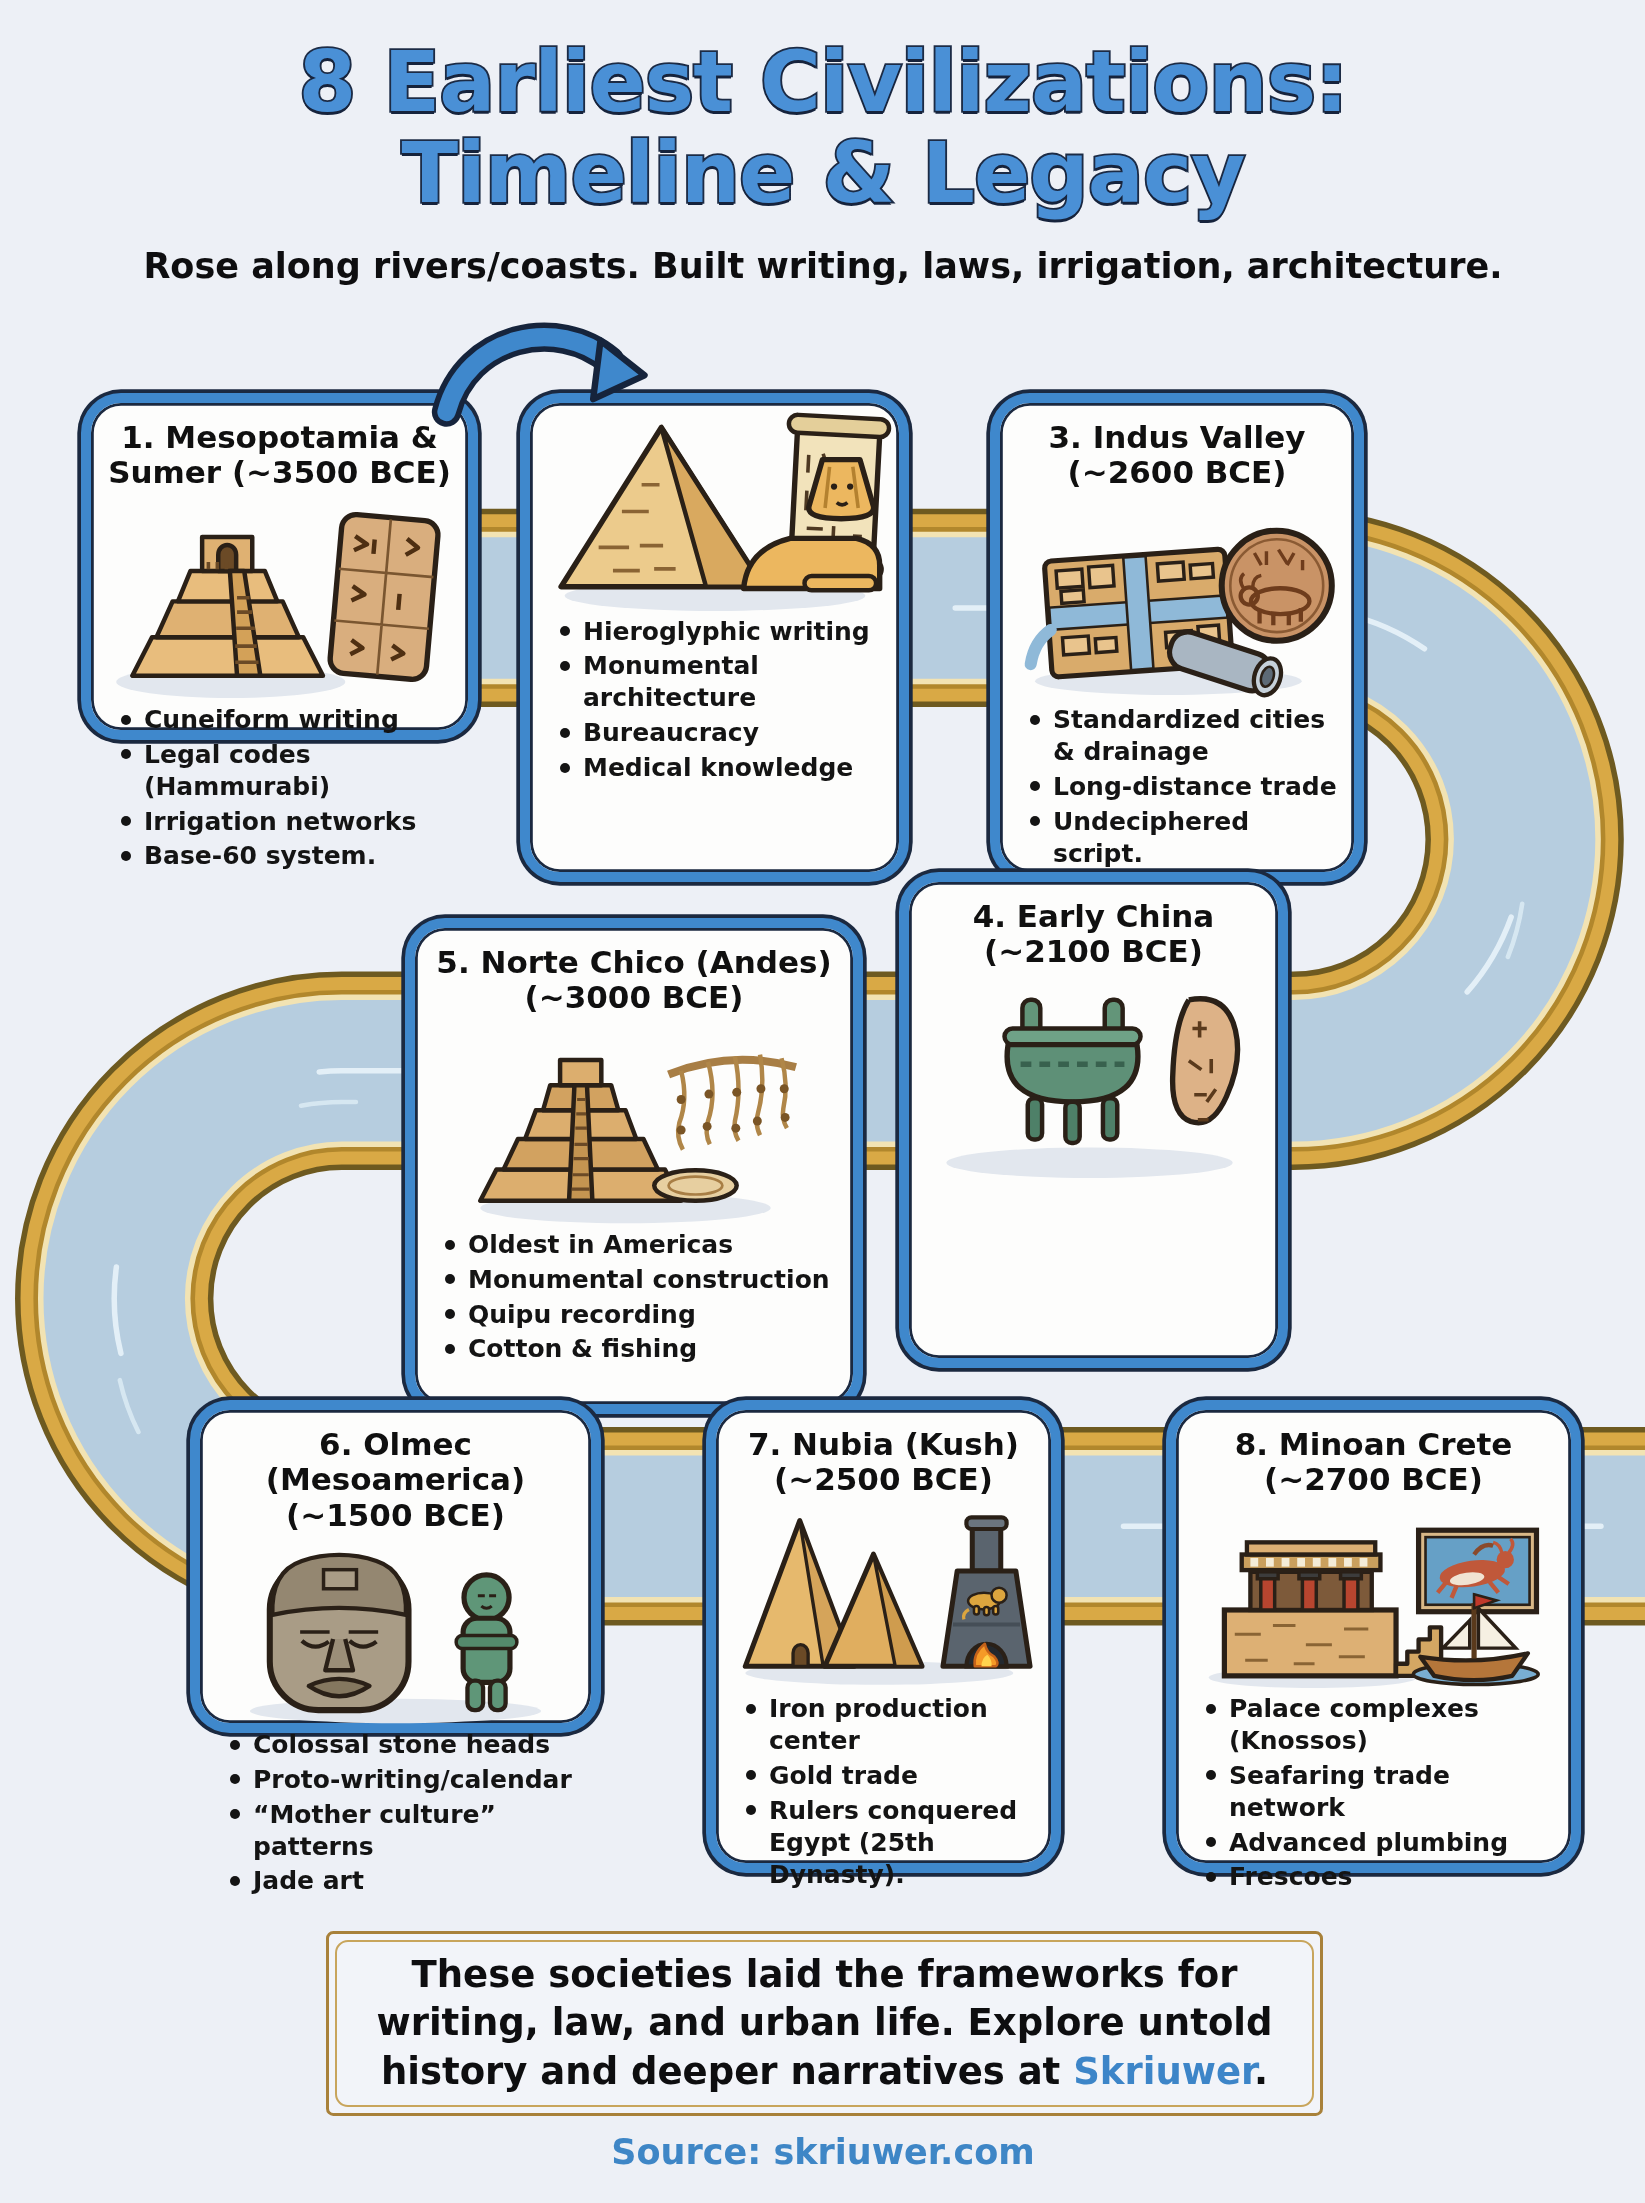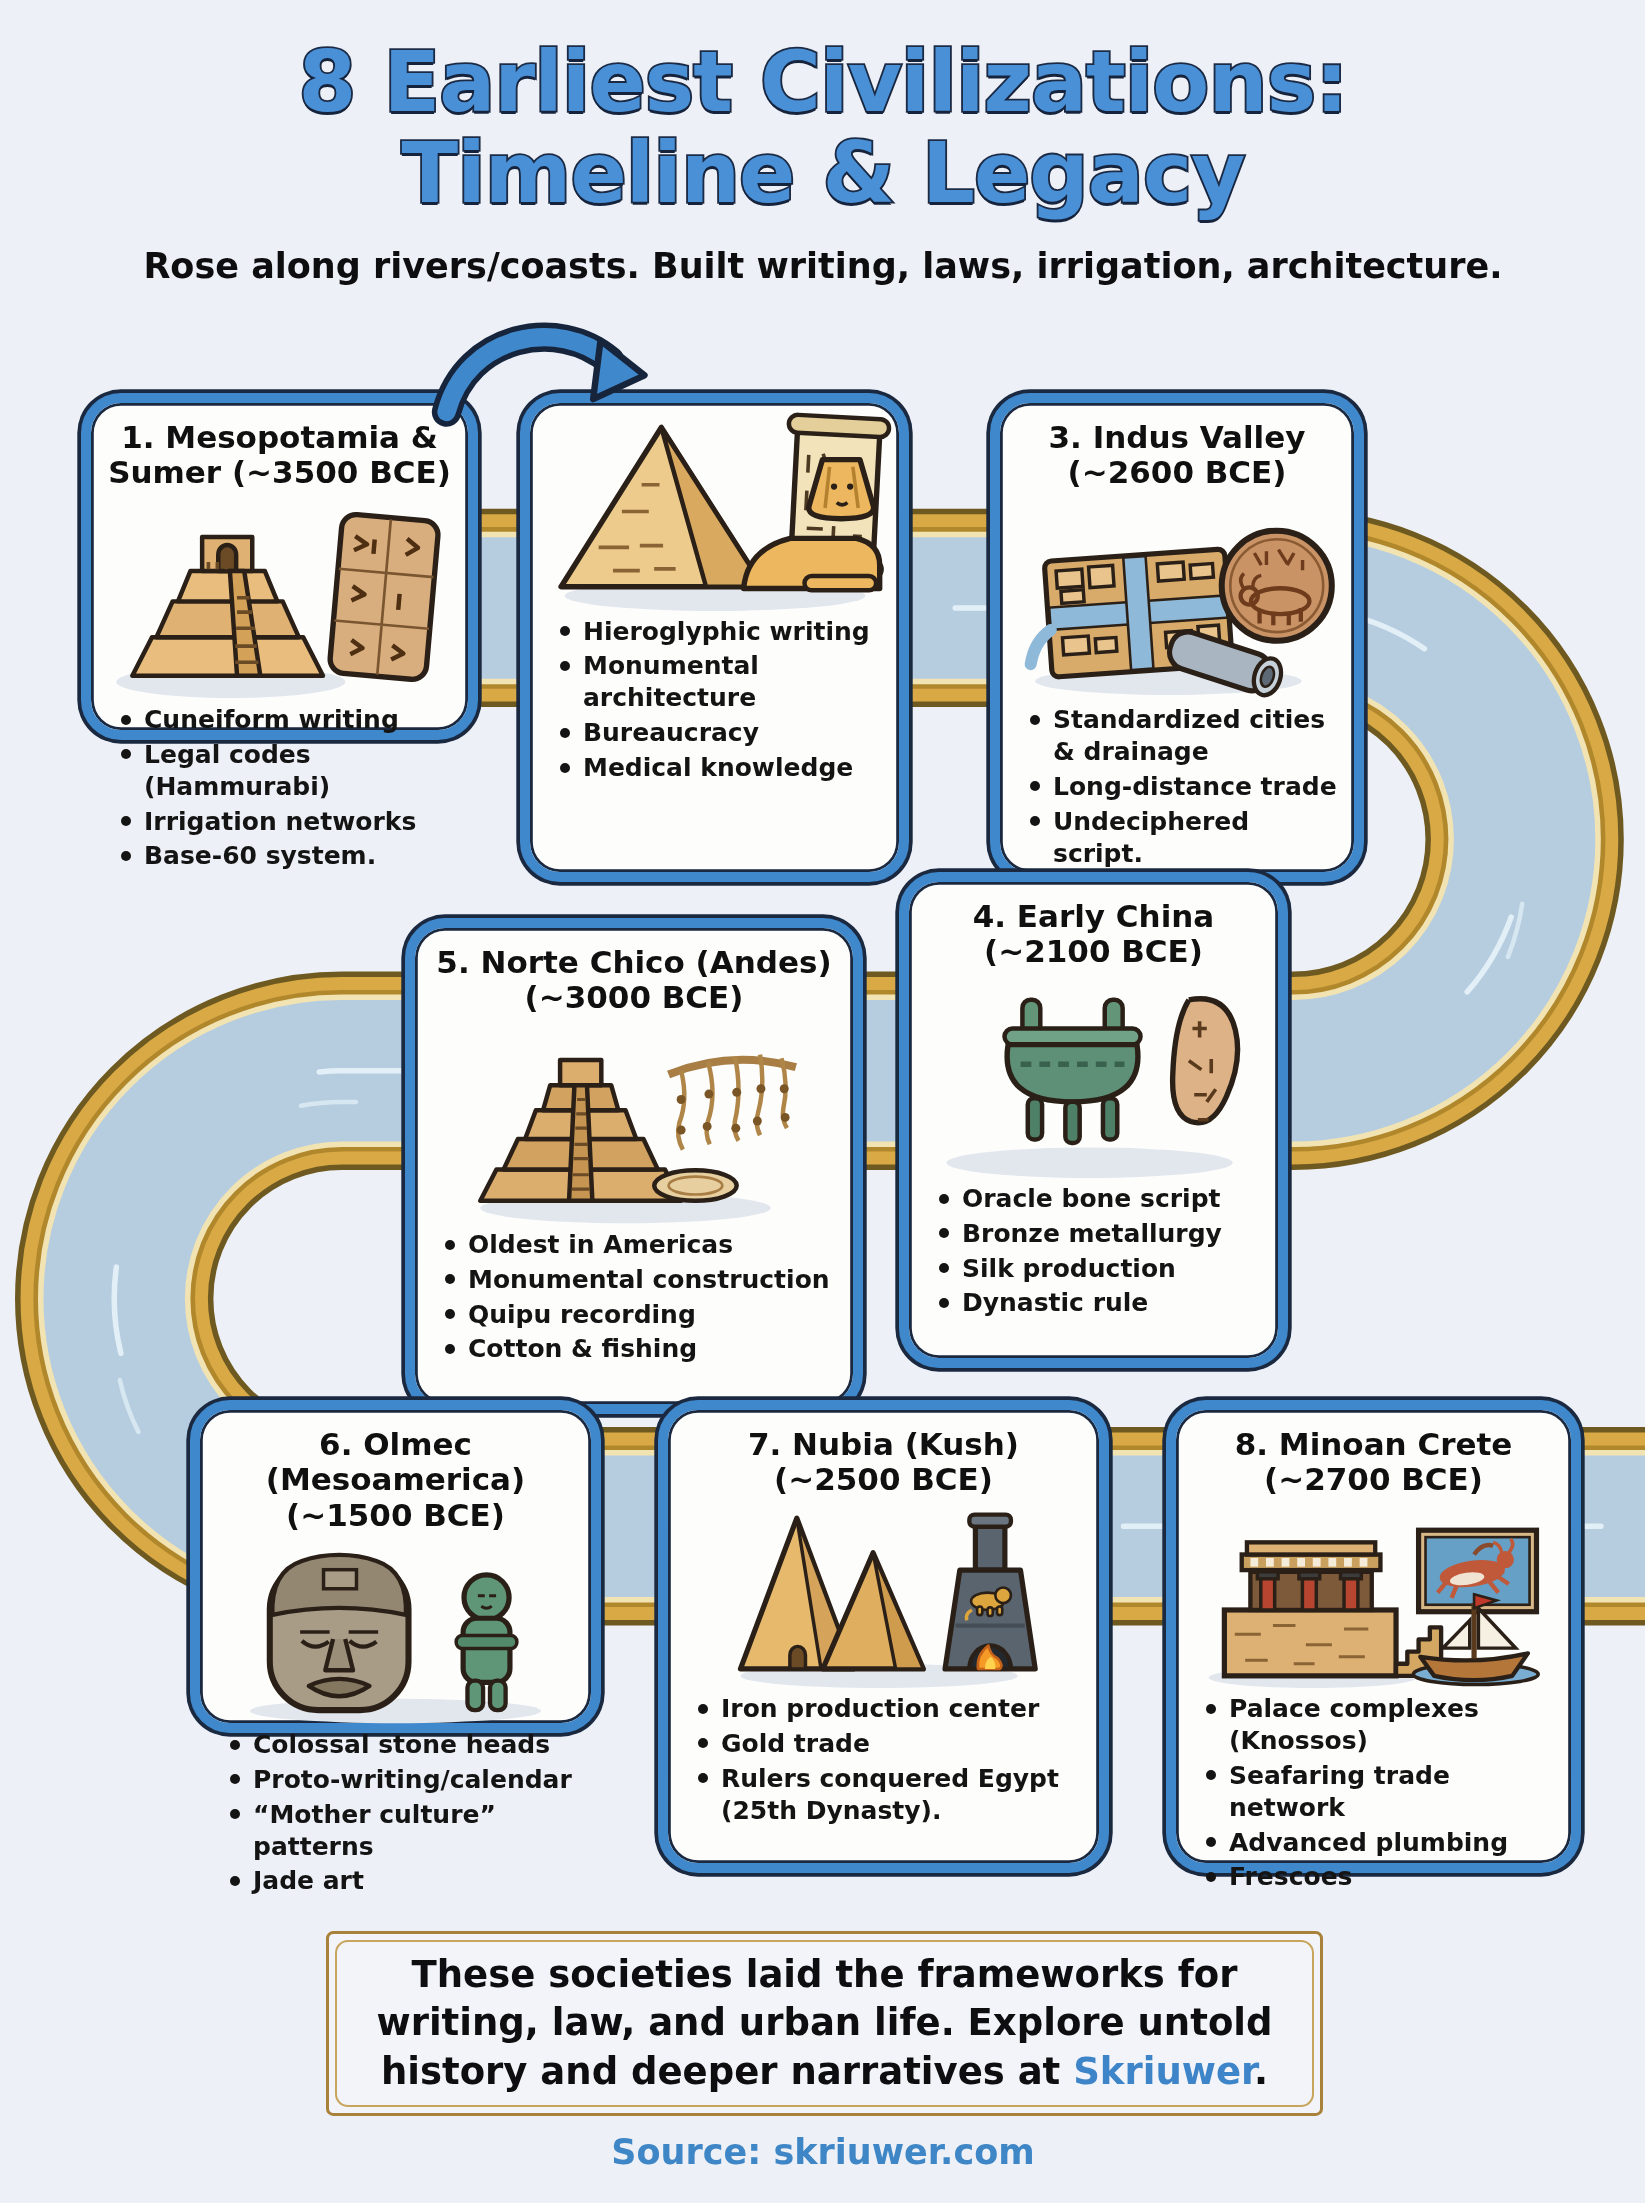--- a/index.html
+++ b/index.html
@@ -36,21 +36,21 @@
   .card li::before{
     content:"";position:absolute;left:6.4px;top:0.42em;width:10px;height:10px;
     border-radius:50%;background:#141414;
   }
   .c1{left:81px;top:393px;width:397px;height:347px;}
   .c2{left:520px;top:393px;width:389px;height:489px;}
   .c3{left:962px;top:393px;width:374px;height:489px;margin-left:28px;}
   .c5{left:405px;top:918px;width:458px;height:496px;}
   .c4{left:899px;top:872px;width:389px;height:496px;}
   .c6{left:190px;top:1400px;width:411px;height:333px;}
-  .c7{left:658px;top:1400px;width:451px;height:473px;}
+  .c7{left:706px;top:1400px;width:355px;height:473px;}
   .c8{left:1166px;top:1400px;width:415px;height:473px;}
   
   .footer-frame{
     position:absolute;left:326px;top:1931px;width:997px;height:185px;z-index:3;
     border:3.7px solid #a8813a;border-radius:7.3px;background:#f2f4f9;
     box-sizing:border-box;padding:6.4px;
   }
   .footer-inner{
     width:100%;height:100%;box-sizing:border-box;
     border:2.8px solid #c8a55c;border-radius:13px;
@@ -256,26 +256,20 @@
       <path d="M118 104 h 116" stroke="#38614e" stroke-width="6" stroke-dasharray="12 9" fill="none"></path>
       <g stroke="#2a2017" stroke-width="5">
         <rect x="126" y="142" width="16" height="46" rx="7" fill="#4e8068"></rect>
         <rect x="168" y="146" width="16" height="46" rx="7" fill="#4e8068"></rect>
         <rect x="210" y="142" width="16" height="46" rx="7" fill="#4e8068"></rect>
       </g>
       <path d="M306 32 q 42 -8 52 34 q 8 34 -10 74 q -16 36 -40 28 q -22 -8 -20 -52 q 2 -58 18 -84" fill="#ddb287" stroke="#2a2017" stroke-width="6" stroke-linejoin="round"></path>
       <path d="M310 64 h16 M318 56 v18 M306 100 l14 10 M331 98 v16 M312 138 h14 M336 132 l-10 14 M316 166 h12" stroke="#5a3a1c" stroke-width="4" fill="none"></path>
     </svg>
   </div>
-  <ul>
-    <li>Oracle bone script</li>
-    <li>Bronze metallurgy</li>
-    <li>Silk production</li>
-    <li>Dynastic rule</li>
-  </ul>
 </section>
 
 <section class="card row3 c6">
   <h2><span>6. Olmec (Mesoamerica)</span><br><span>(~1500 BCE)</span></h2>
   <div class="illu">
     <svg width="367" height="189" viewBox="0 0 400 218">
       <ellipse cx="200" cy="203" rx="168" ry="14" fill="#e2e7ee"></ellipse>
       <rect x="55" y="30" width="160" height="172" rx="56" fill="#a99c86" stroke="#2a2017" stroke-width="7"></rect>
       <path d="M58 92 q 77 -16 154 0 q 2 -50 -34 -62 q -20 -7 -43 -7 q -23 0 -43 7 q -36 12 -34 62 z" fill="#948771" stroke="#2a2017" stroke-width="5" stroke-linejoin="round"></path>
       <rect x="117" y="40" width="38" height="22" fill="#a99c86" stroke="#2a2017" stroke-width="4"></rect>

